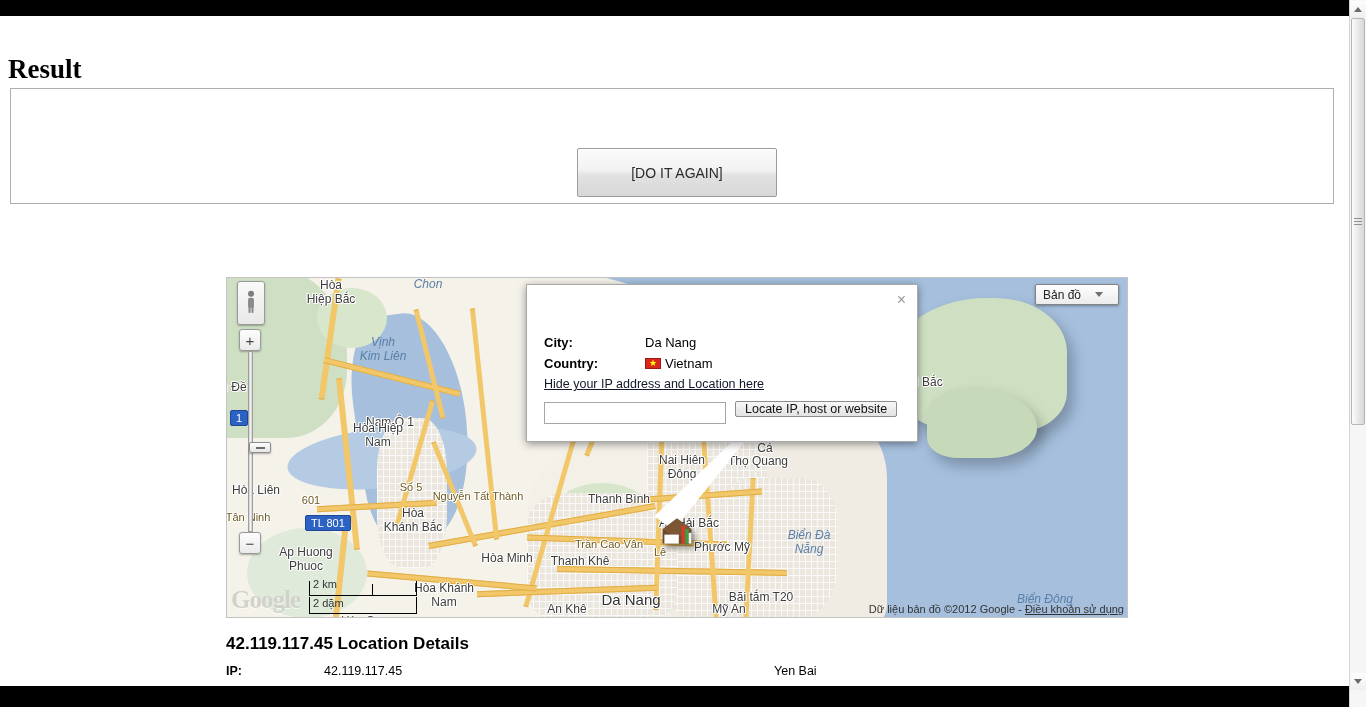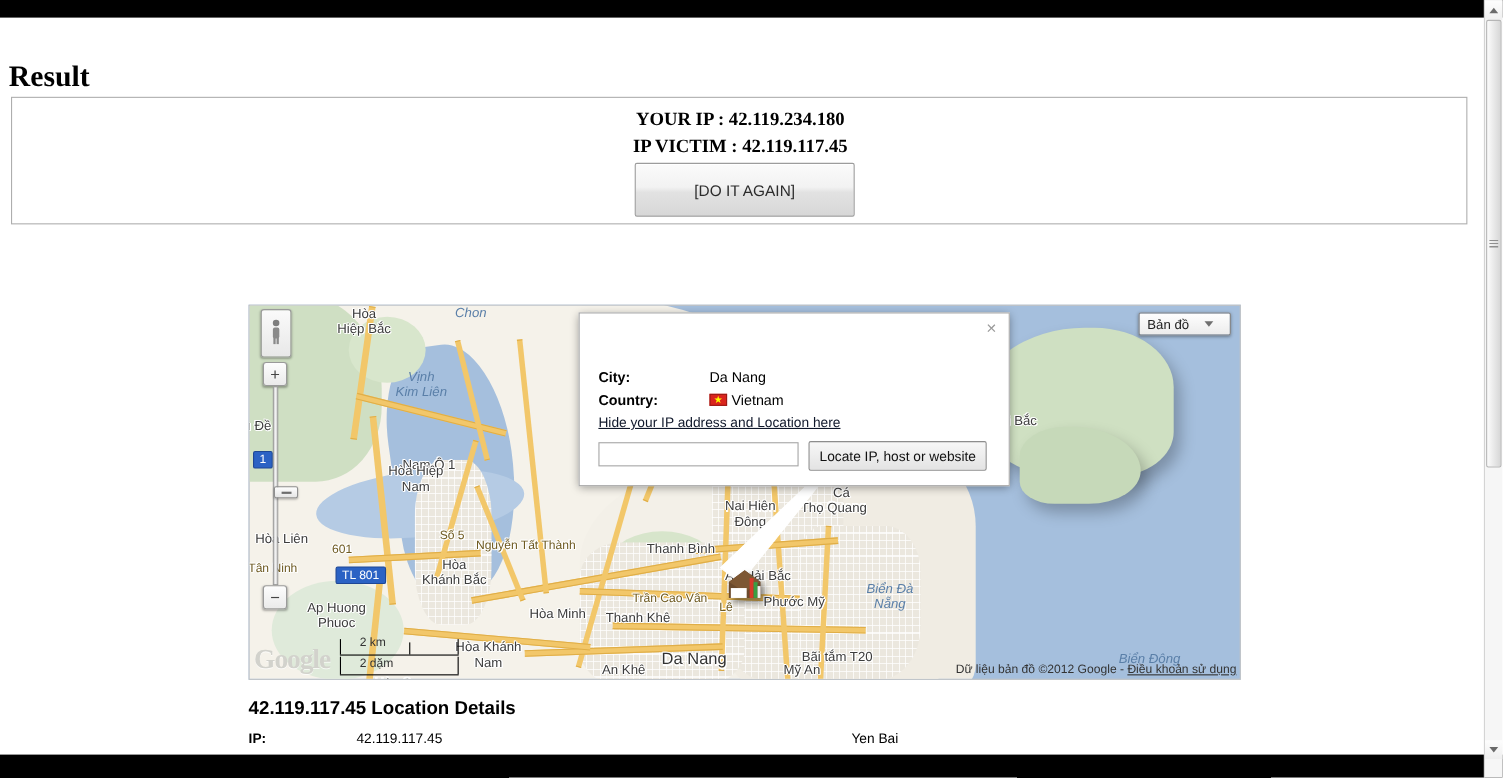--- a/index.html
+++ b/index.html
@@ -210,21 +210,21 @@
 
   #google-logo {
     position:absolute; left:4px; bottom:3px;
     font-family:"Liberation Serif", serif; font-size:25px; color:#d2d2cc;
     font-weight:bold; letter-spacing:-1px;
     text-shadow:0 1px 0 rgba(255,255,255,.7);
   }
   #scalebar { position:absolute; left:82px; bottom:3px; width:108px; height:36px; }
   #scalebar .txt {
     font-family:"Liberation Sans", sans-serif; font-size:11px; color:#333;
-    background:rgba(255,255,255,.0); padding-left:18px;
+    background:rgba(255,255,255,.0); padding-left:4px;
   }
   #scalebar .ruler { position:absolute; left:0; width:108px; height:1px; background:#000; }
   #scalebar .tickL,#scalebar .tickR { position:absolute; width:1px; background:#000; }
 
   #attrib {
     position:absolute; right:3px; bottom:2px;
     font-family:"Liberation Sans", sans-serif; font-size:11px; color:#333;
     white-space:nowrap;
   }
   #attrib a { color:#333; text-decoration:underline; }
@@ -270,21 +270,21 @@
   #iw-link {
     position:absolute; left:17px; top:92px;
     font-size:12.5px; color:#0f172a; text-decoration:underline; cursor:pointer;
   }
   #iw-input {
     position:absolute; left:17px; top:117px; width:182px; height:22px;
     border:1px solid #a6a6a6; background:#fff; box-sizing:border-box;
     font-family:"Liberation Sans", sans-serif; font-size:12px; padding:0 4px;
   }
   #iw-locate {
-    position:absolute; left:208px; top:116px; height:27px; padding:0 9px;
+    position:absolute; left:208px; top:116px; height:16px; padding:0 9px;
     background:linear-gradient(to bottom,#f7f7f7,#e3e3e3);
     border:1px solid #8d8d8d; border-radius:2px;
     font-family:"Liberation Sans", sans-serif; font-size:12.5px; color:#111;
     display:flex; align-items:center; cursor:pointer; box-sizing:border-box;
   }
 
   
   #details-title {
     position:absolute; left:226px; top:634px;
     font-family:"Liberation Sans", sans-serif;
@@ -329,24 +329,20 @@
 </head>
 <body>
 
 <div id="page">
 
   <div id="top-bar" class="chrome-bar"></div>
 
   <h1 id="page-title">Result</h1>
 
   <div id="result-box">
-    <div id="ip-lines">
-      <div class="ip-line">YOUR IP : 42.119.234.180</div>
-      <div class="ip-line">IP VICTIM : 42.119.117.45</div>
-    </div>
     <div id="again-button">[DO IT AGAIN]</div>
   </div>
 
 
   <div id="map">
     <div id="map-canvas">
 
       <div class="landmass" id="land-main"></div>
       <div class="landmass" id="green-nw"></div>
       <div class="landmass" id="land-strip"></div>

